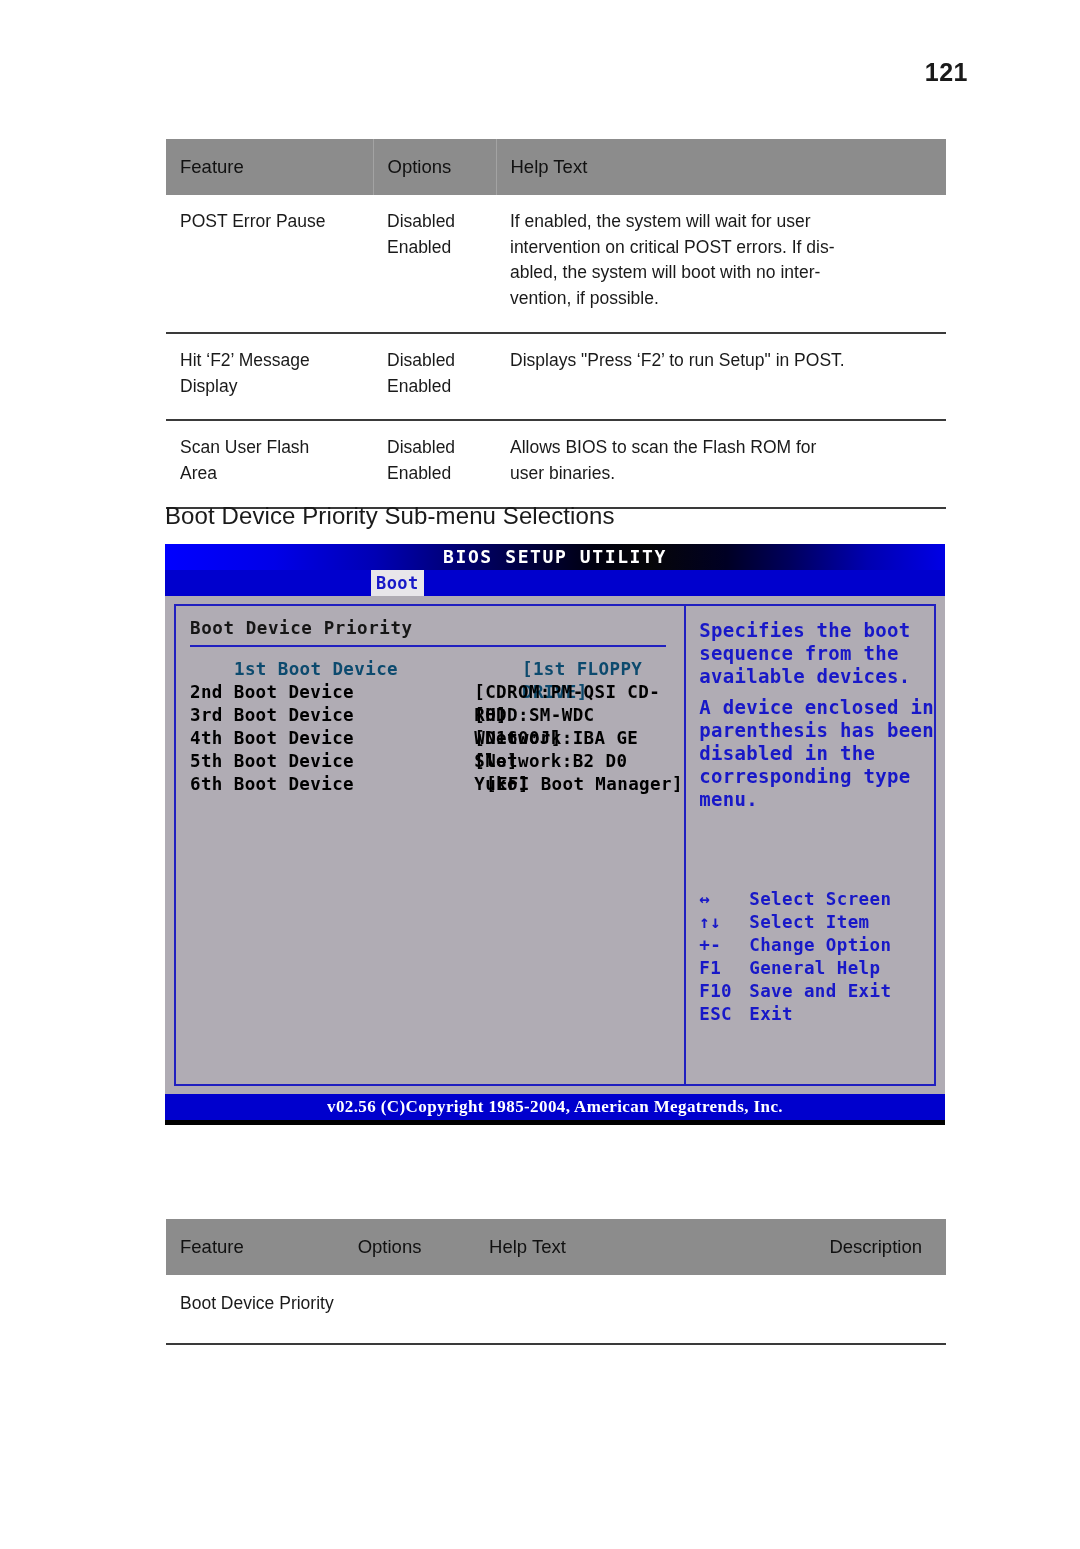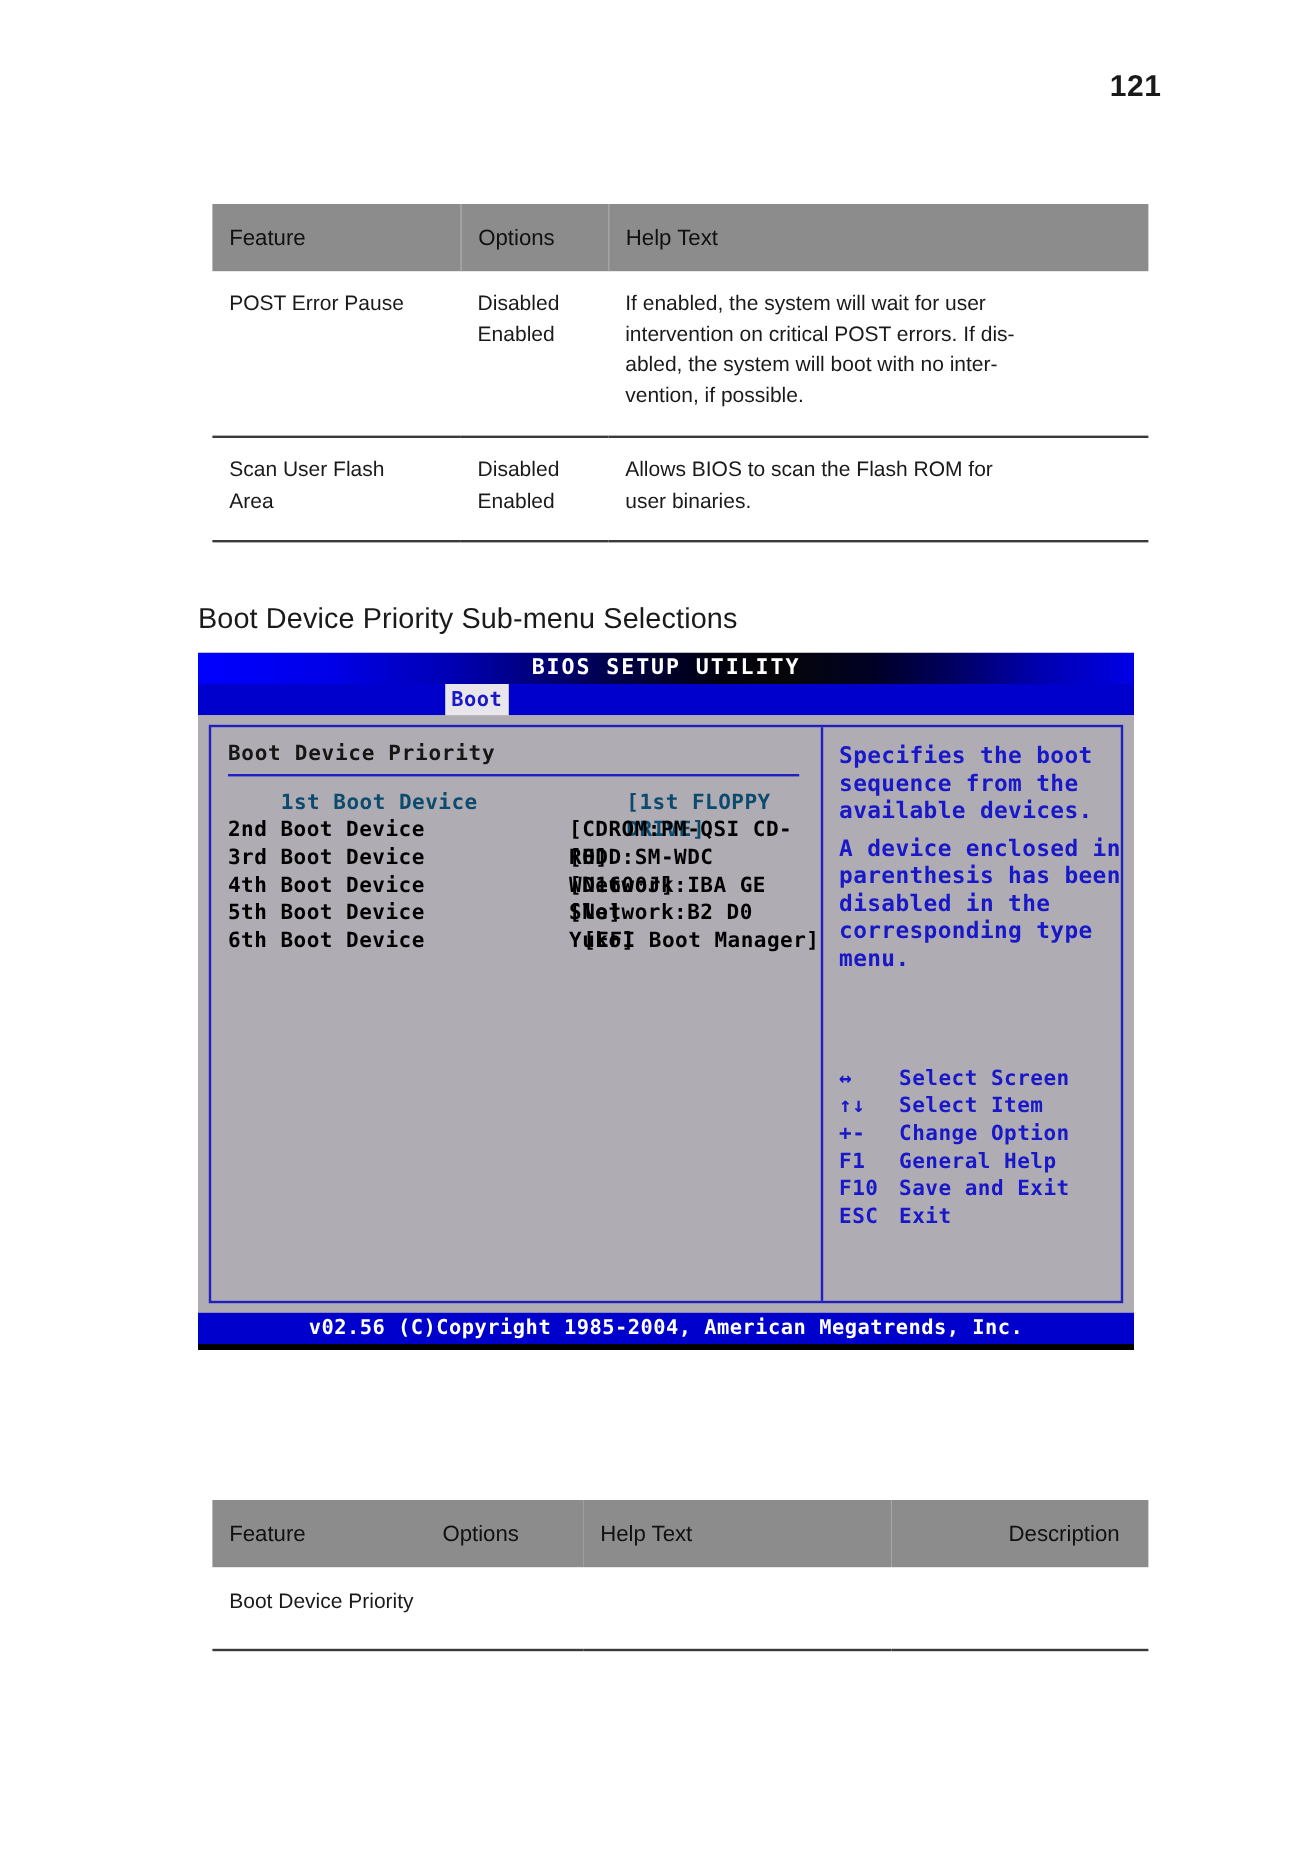--- a/index.html
+++ b/index.html
@@ -23,26 +23,25 @@
     right: 112px;
     font-size: 25px;
     font-weight: bold;
     color: #1a1a1a;
     letter-spacing: 0.5px;
   }
 
   
   .doc-table {
     position: absolute;
-    left: 177px;
+    left: 166px;
     width: 780px;
     border-collapse: collapse;
     font-size: 17.5px;
     color: #1a1a1a;
-    margin-top: 31px;
   }
   .doc-table td, .doc-table th {
     padding: 0;
     vertical-align: top;
     text-align: left;
     font-weight: normal;
   }
   .thead-row th {
     background: #8c8c8c;
     color: #111;
@@ -226,20 +225,21 @@
   }
   .bios-footer-text {
     position: absolute;
     left: 0; right: 0; top: 0;
     height: 26px;
     line-height: 26px;
     text-align: center;
     color: #ffffff;
     font-size: 17px;
     letter-spacing: 0.4px;
+    font-family: Liberation Serif, serif;
   }
 </style>
 </head>
 <body>
 
 <div class="page-number">121</div>
 
 <table class="doc-table" id="table-top">
   <colgroup>
     <col class="c-feature">
@@ -260,20 +260,33 @@
       </td>
       <td class="nowrap-lines">
         <div>Disabled</div>
         <div>Enabled</div>
       </td>
       <td class="nowrap-lines">
         <div>If enabled, the system will wait for user</div>
         <div>intervention on critical POST errors. If dis-</div>
         <div>abled, the system will boot with no inter-</div>
         <div>vention, if possible.</div>
+      </td>
+    </tr>
+    <tr class="body-row">
+      <td class="nowrap-lines">
+        <div>Hit ‘F2’ Message</div>
+        <div>Display</div>
+      </td>
+      <td class="nowrap-lines">
+        <div>Disabled</div>
+        <div>Enabled</div>
+      </td>
+      <td class="nowrap-lines">
+        <div>Displays "Press ‘F2’ to run Setup" in POST.</div>
       </td>
     </tr>
     <tr class="body-row">
       <td class="nowrap-lines">
         <div>Scan User Flash</div>
         <div>Area</div>
       </td>
       <td class="nowrap-lines">
         <div>Disabled</div>
         <div>Enabled</div>

